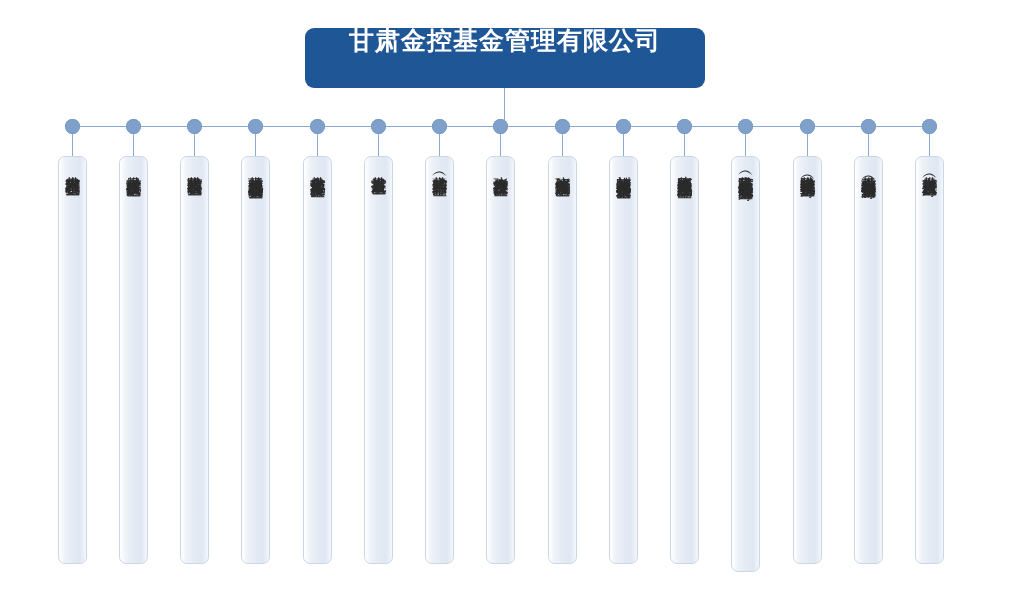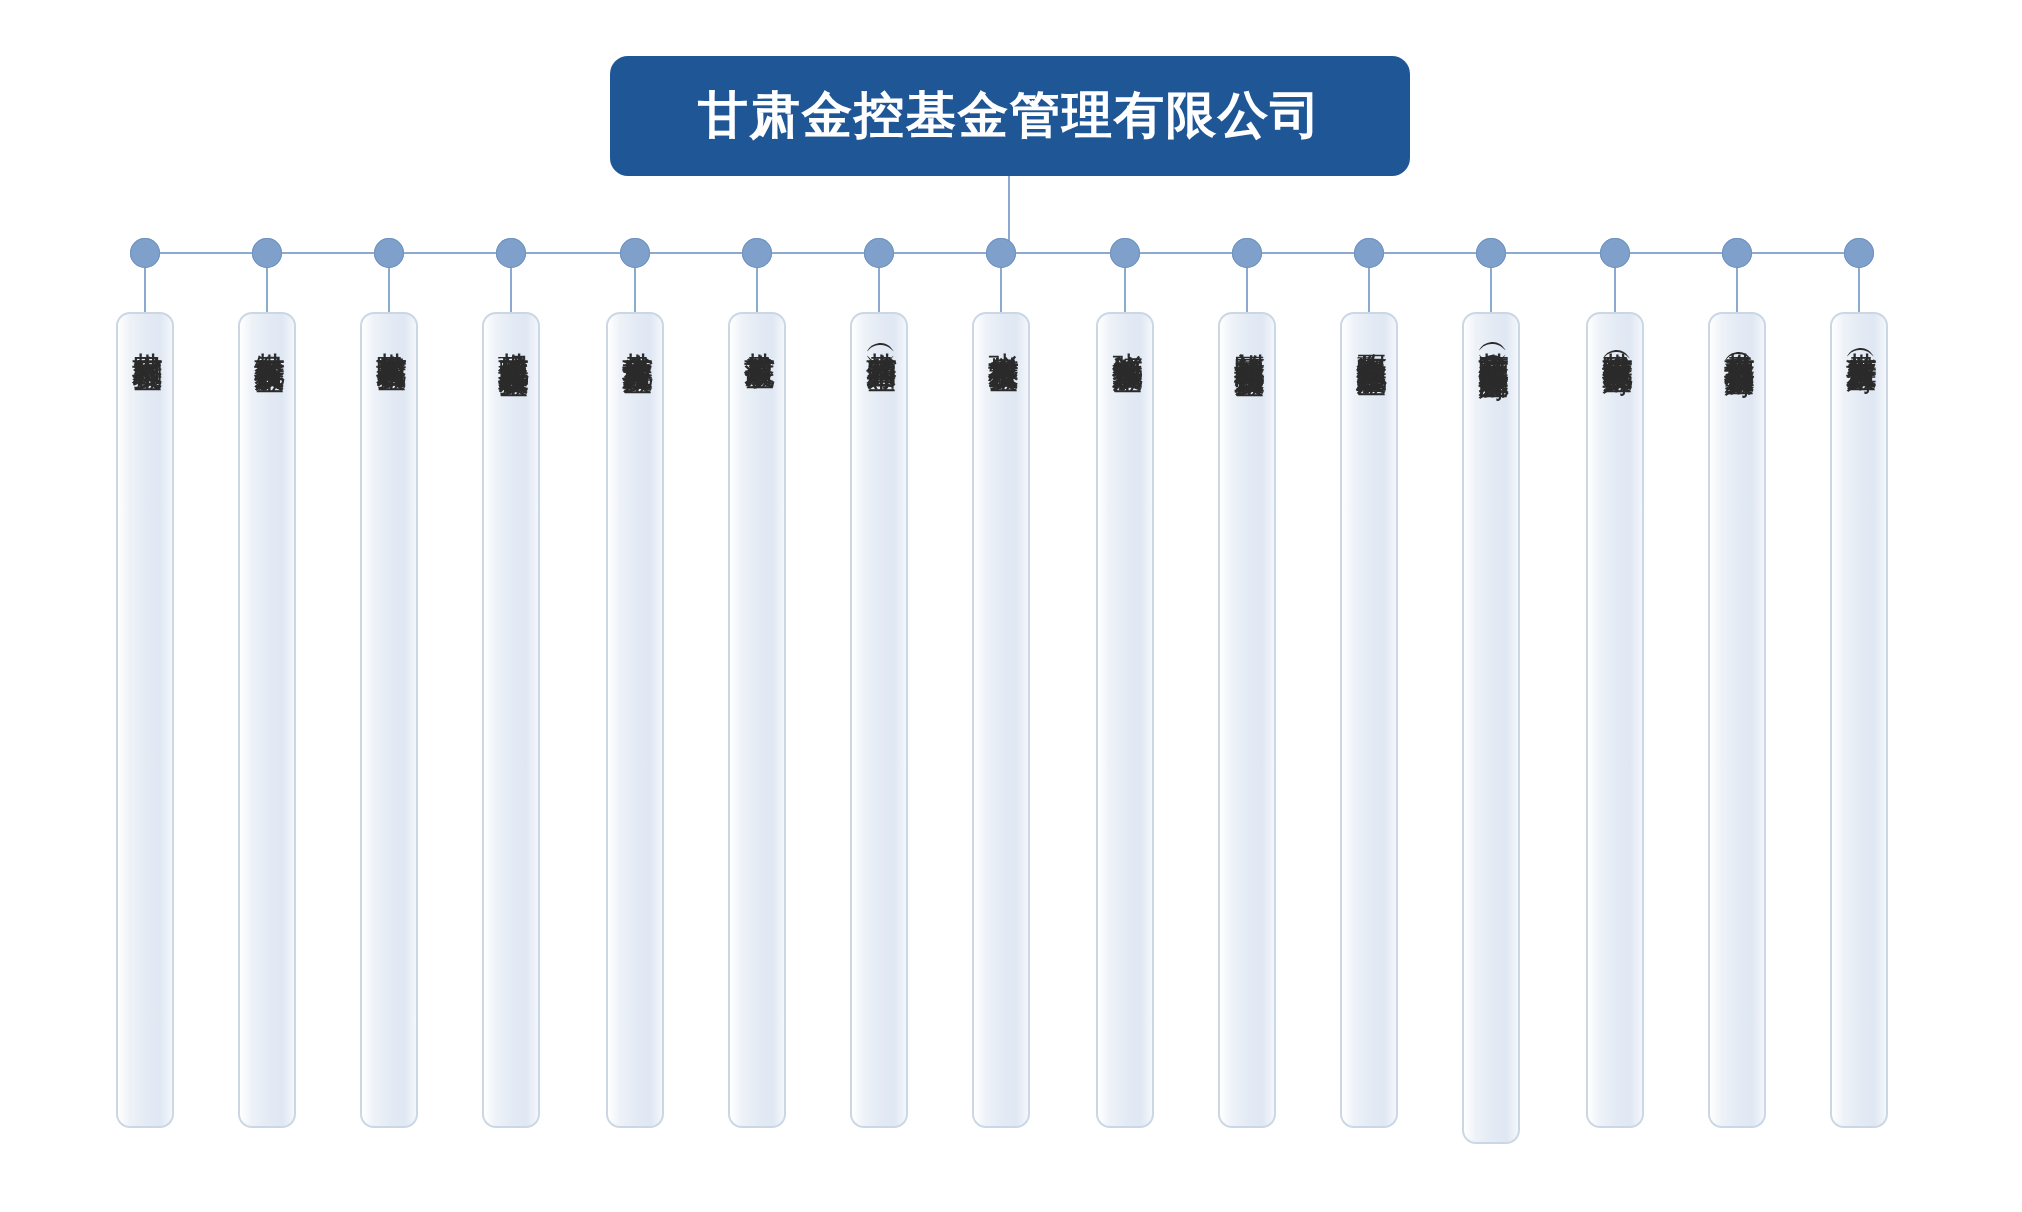--- a/index.html
+++ b/index.html
@@ -24,21 +24,21 @@
   .root-box {
     position: absolute;
     left: 305px;
     top: 28px;
     width: 400px;
     height: 60px;
     background: #1f5696;
     border-radius: 9px;
     box-sizing: border-box;
     display: flex;
-    align-items: center;
+    align-items: flex-start;
     justify-content: center;
   }
   .root-box .root-title {
     color: #ffffff;
     font-size: 25px;
     font-weight: bold;
     letter-spacing: 1px;
     line-height: 1;
     white-space: nowrap;
   }

